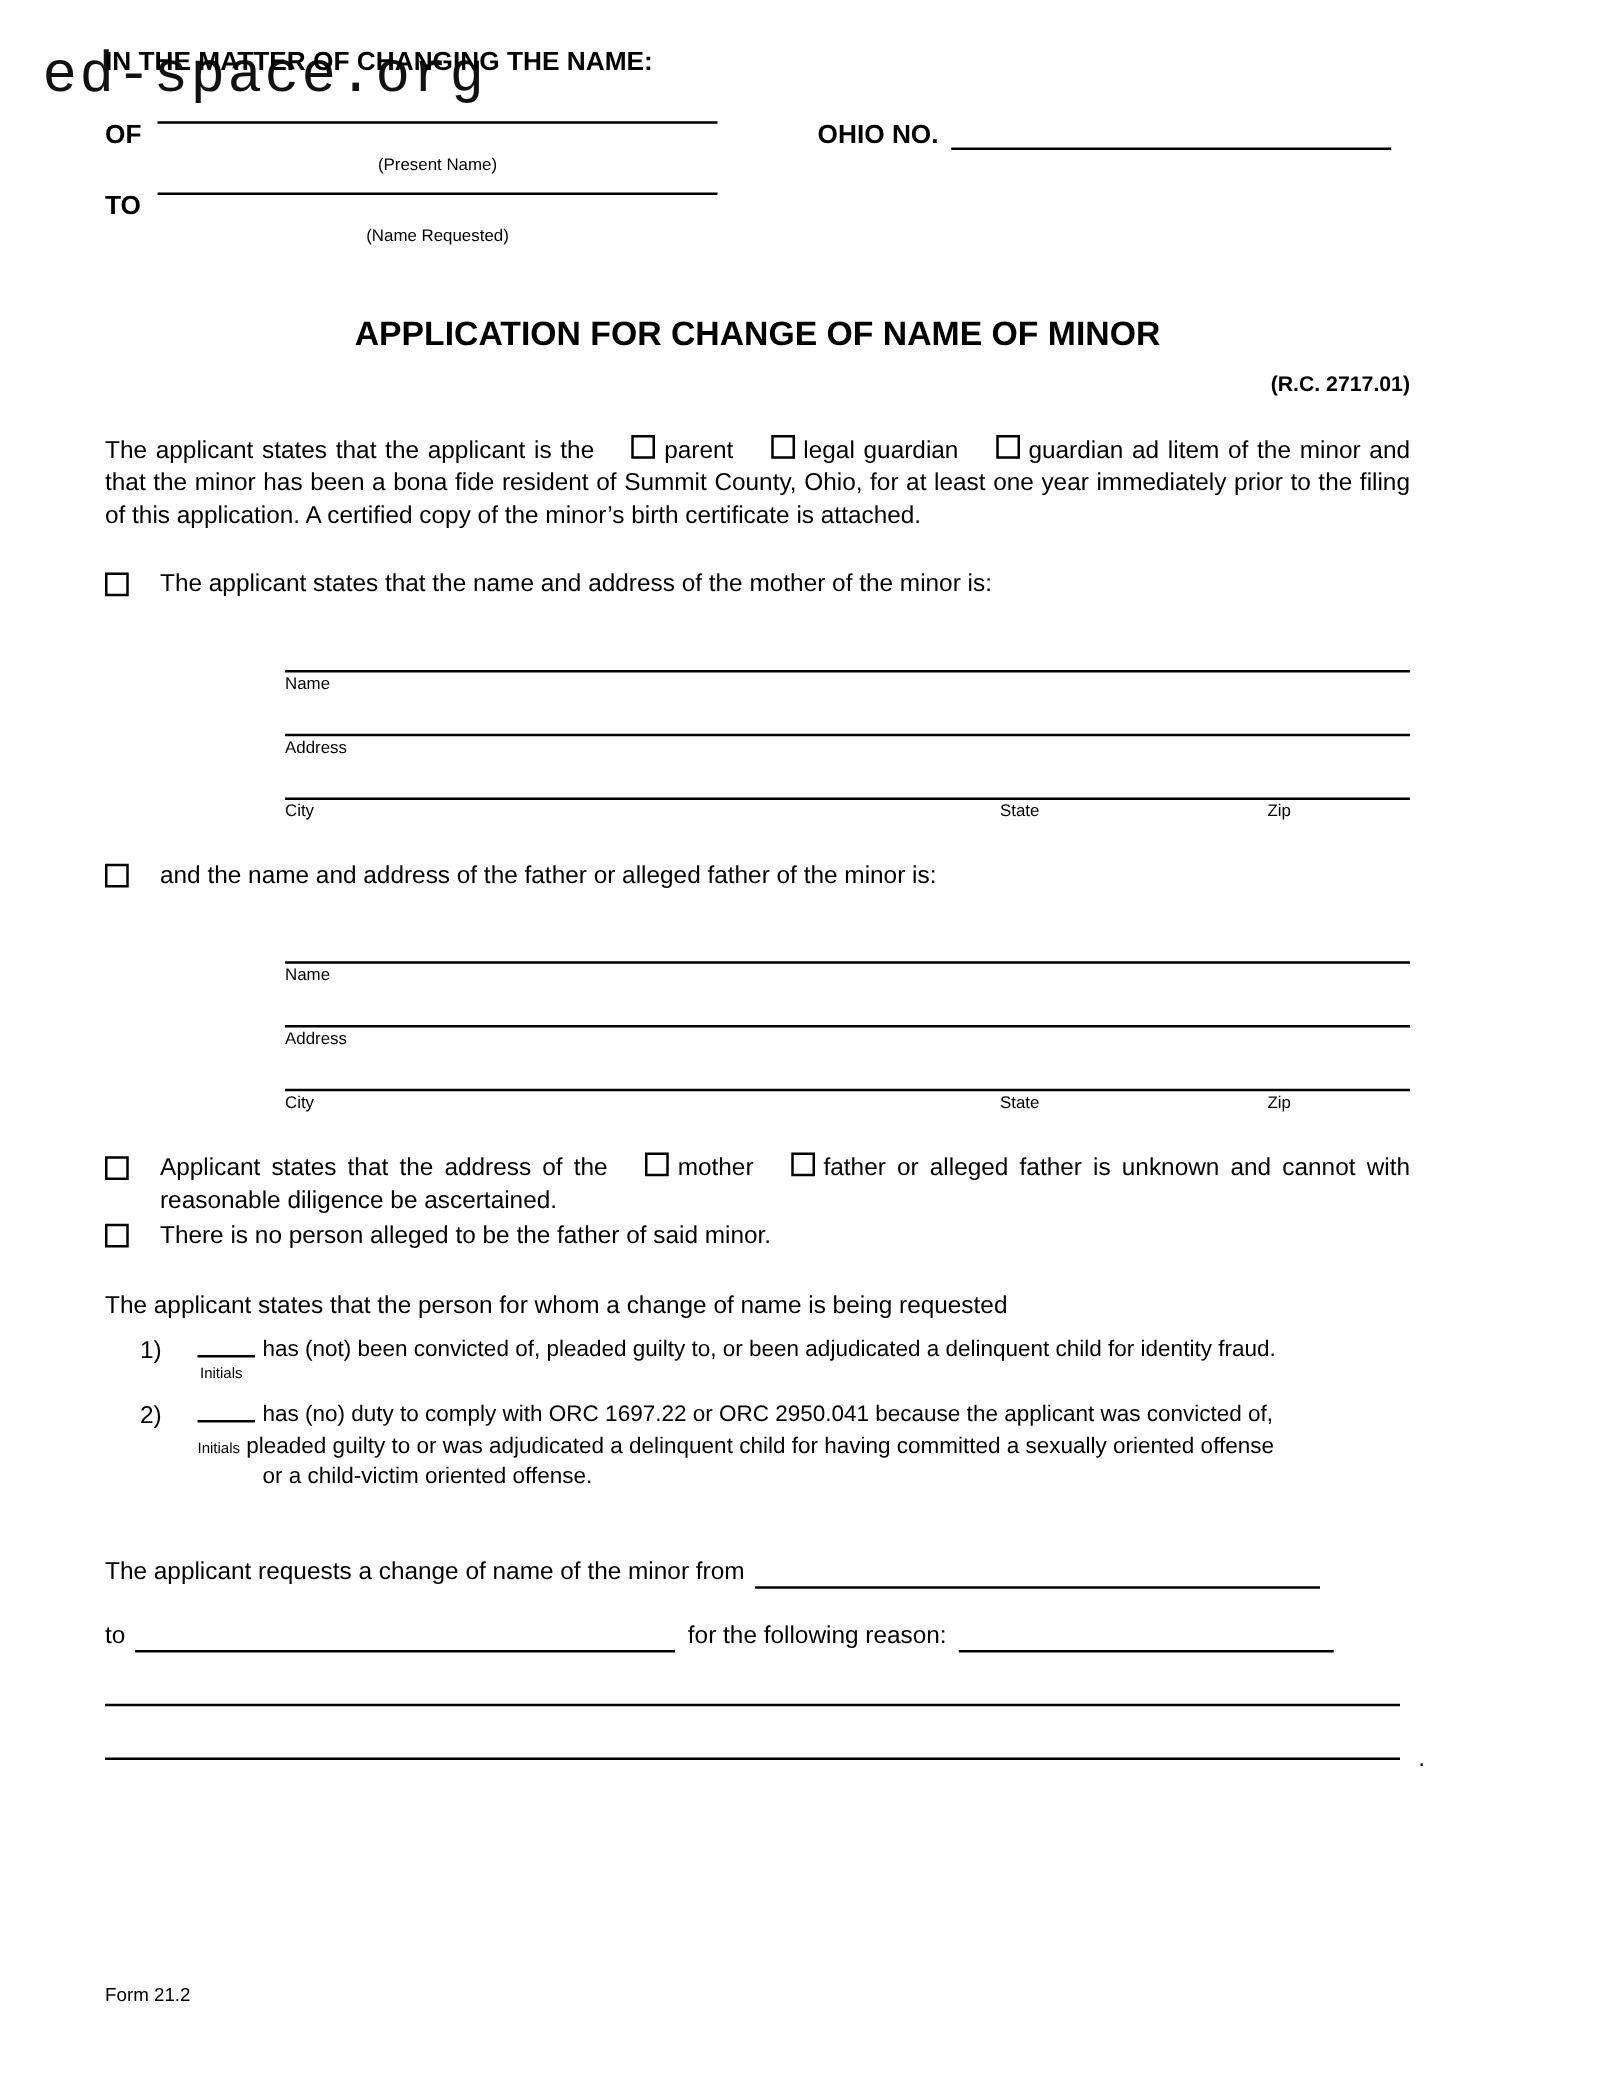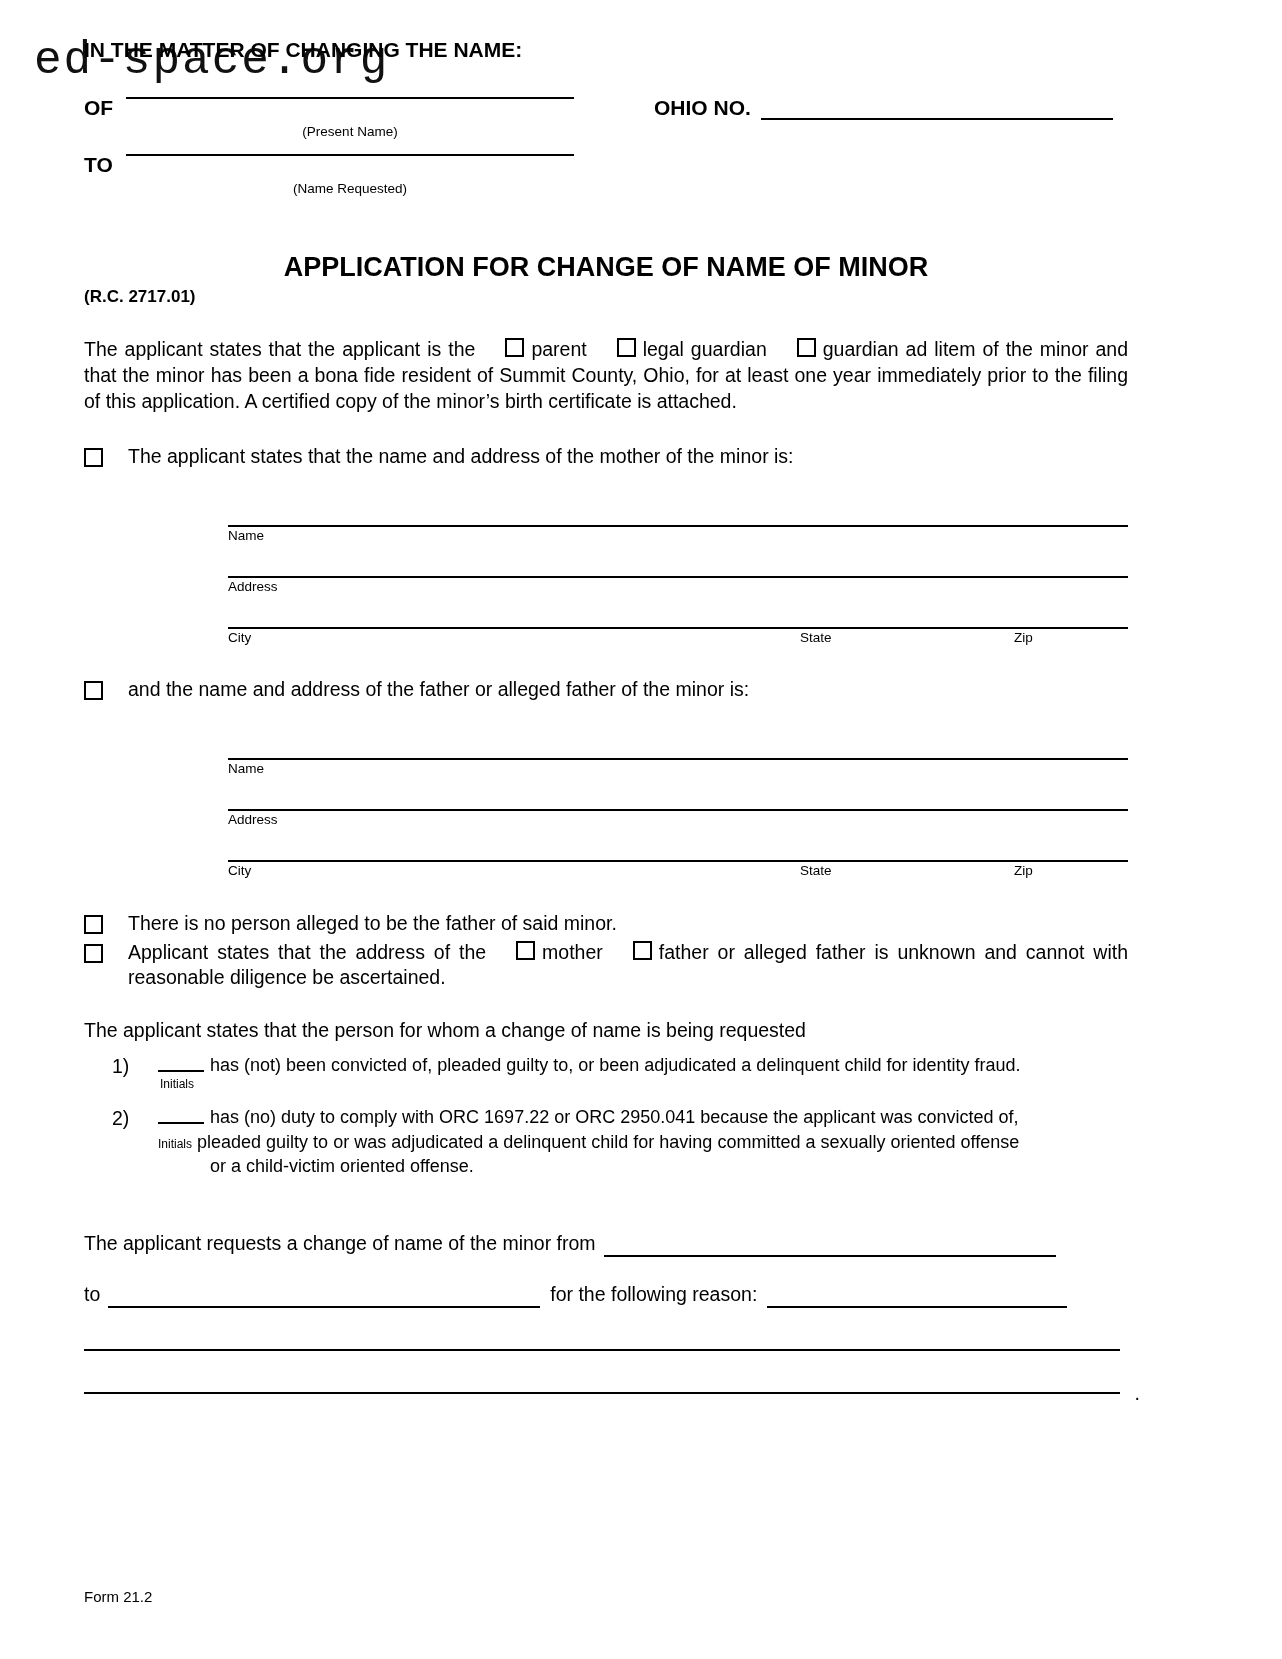--- a/index.html
+++ b/index.html
@@ -85,24 +85,24 @@
     margin-top: 2px;
   }
 
   .form-title {
     text-align: center;
     font-size: 27px;
     font-weight: bold;
     margin-top: 56px;
   }
   .form-sub {
-    text-align: left;
+    text-align: right;
     font-size: 17px;
     font-weight: bold;
-    margin-top: 4px;
+    margin-top: 15px;
   }
 
   .para {
     font-size: 19.5px;
     line-height: 1.33;
     text-align: justify;
     margin-top: 30px;
   }
 
   
@@ -305,33 +305,33 @@
       </div>
       <div class="addr-line"></div>
       <div class="addr-cap">
         <span class="cap-left">City</span>
         <span class="cap-state">State</span>
         <span class="cap-zip">Zip</span>
       </div>
     </div>
 
     <div class="unknown-block">
+      <div class="unknown-row">
+        <div class="cbcell">
+          <span class="cb"></span>
+        </div>
+        <div class="txtcell">
+          <span>Applicant states that the address of the</span><span class="cbgap"></span><span class="cb"></span><span>mother</span><span class="cbgap"></span><span class="cb"></span><span>father or alleged father is unknown and cannot with reasonable diligence be ascertained.</span>
+        </div>
+      </div>
       <div class="unknown-row row2">
         <div class="cbcell">
           <span class="cb"></span>
         </div>
         <div class="txtcell">There is no person alleged to be the father of said minor.</div>
-      </div>
-      <div class="unknown-row">
-        <div class="cbcell">
-          <span class="cb"></span>
-        </div>
-        <div class="txtcell">
-          <span>Applicant states that the address of the</span><span class="cbgap"></span><span class="cb"></span><span>mother</span><span class="cbgap"></span><span class="cb"></span><span>father or alleged father is unknown and cannot with reasonable diligence be ascertained.</span>
-        </div>
       </div>
     </div>
 
     <div class="stmt">The applicant states that the person for whom a change of name is being requested</div>
 
     <div class="numlist">
       <div class="numrow">
         <div class="num">1)</div>
         <div class="body">
           <span class="blank-init"></span><span>has (not) been convicted of, pleaded guilty to, or been adjudicated a delinquent child for identity fraud.</span>

